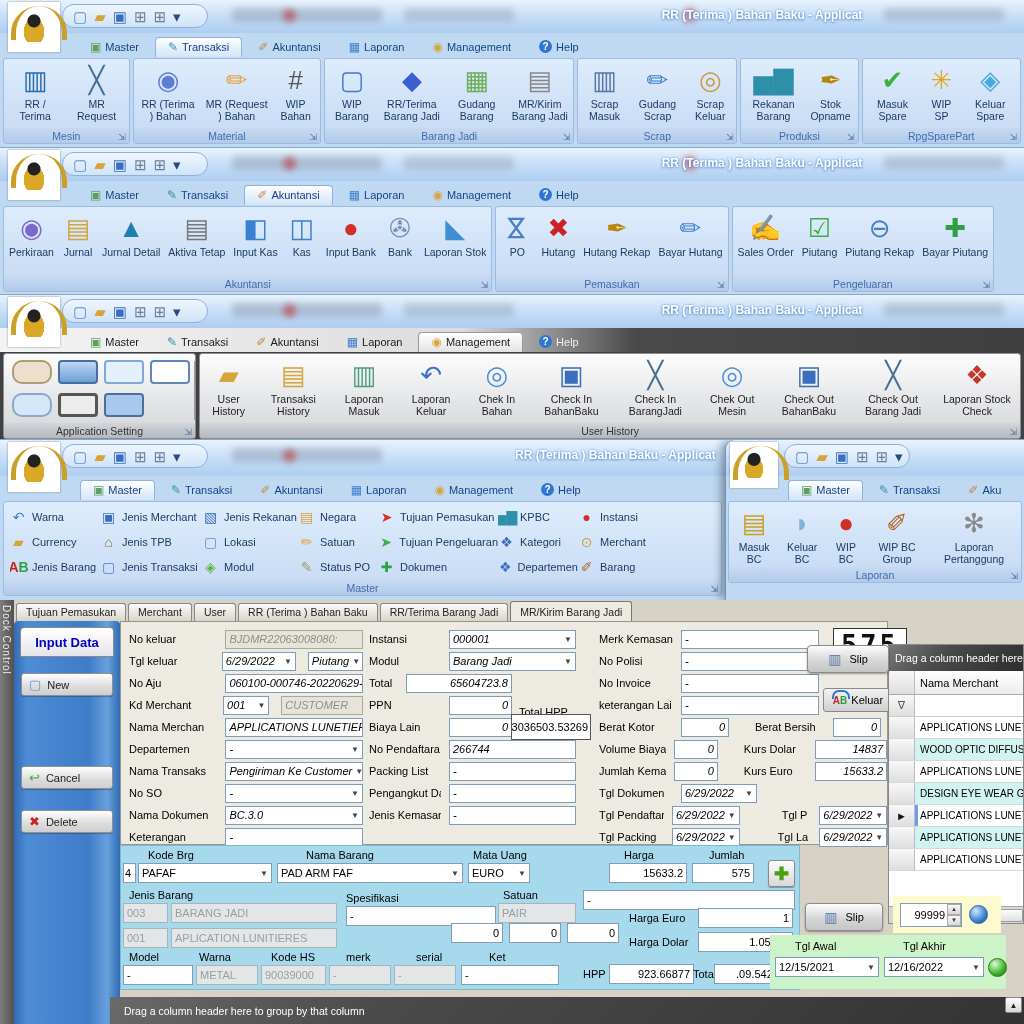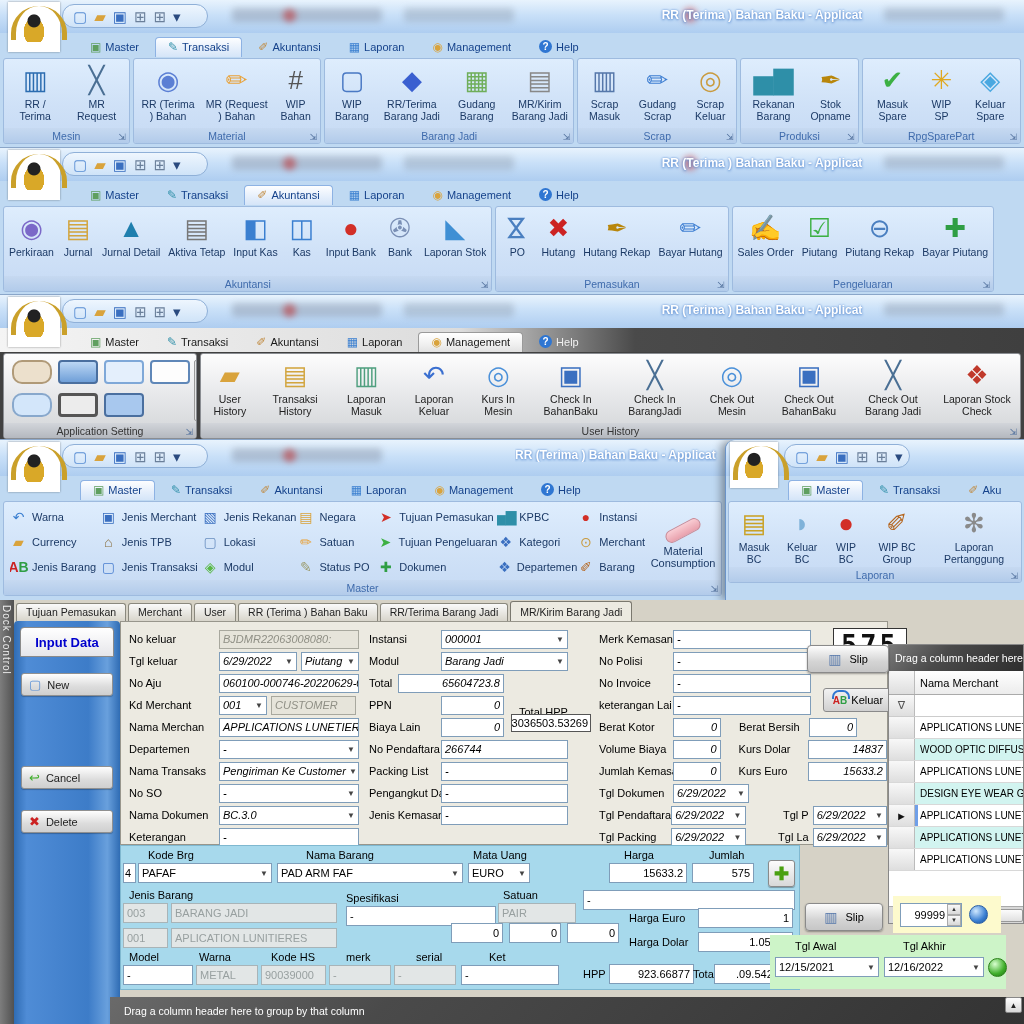--- a/index.html
+++ b/index.html
@@ -89,35 +89,35 @@
 .doctabs { position:absolute; left:16px; top:0; right:0; height:21px; display:flex; align-items:flex-end; gap:2px; }
 .dtab { background:linear-gradient(#fafafa,#d8d5cb); border:1px solid #8a887e; border-bottom:none; border-radius:3px 3px 0 0; padding:2px 9px 3px; white-space:nowrap; color:#222; font-size:10.5px; }
 .dtab.active { background:#eceae1; padding-top:4px; font-weight:normal; border-color:#7a786e; }
 .sidebar { position:absolute; left:14px; top:21px; width:106px; height:403px; background:linear-gradient(90deg,#2f6cb4,#4f8cd6 12%,#3d7cc8 70%,#69a0dd 88%,#2f6cb4); border-radius:4px 4px 0 0; }
 .inputdata { position:absolute; left:6px; top:6px; width:94px; height:30px; background:linear-gradient(#ffffff,#e6e6ea); border:1px solid #8a8a8a; border-radius:4px 4px 0 0; display:flex; align-items:center; justify-content:center; color:#0000cd; font-weight:bold; font-size:13px; }
 .sbtn { position:absolute; left:7px; width:92px; height:23px; background:linear-gradient(#fefefe,#dcdcdc 60%,#cfcfcf); border:1px solid #909090; border-radius:3px; display:flex; align-items:center; gap:6px; padding-left:7px; font-size:11px; color:#222; box-shadow:0 1px 1px rgba(0,0,0,.25); }
 .sbtn .icn{ font-size:13px; }
 .mainform { position:absolute; left:120px; top:21px; width:768px; height:224px; background:#eceae1; border:1px solid #98968c; }
 .fcol { position:absolute; top:6px; }
 .fc-left{ left:8px; width:234px; } .fc-mid{ left:248px; width:222px; } .fc-right{ left:478px; width:288px; }
-.frow { display:flex; align-items:center; height:22px; }
+.frow { display:flex; align-items:center; height:22px;gap:8px; }
 .frow .flbl { white-space:nowrap; overflow:hidden; color:#000; }
 .fc-left .flbl{ width:90px; } .fc-mid .flbl{ width:72px; } .fc-right .flbl{ width:74px; }
 .ctl { position:relative; height:19px; background:#fff; border:1px solid #7f9db9; display:flex; align-items:center; padding:0 3px; overflow:hidden; white-space:nowrap;font-style:italic; }
 .ctl.dis { background:#e6e4da; color:#8f8f85; border-color:#a8a89e; }
 .ctl.ar { justify-content:flex-end; }
 .ctl .dda { margin-left:auto; font-size:8px; color:#444; padding-left:3px; }
 .fc-left .s-l{width:140px;} .fc-mid .s-l{width:127px;} .fc-right .s-l{width:138px;}
 .fc-left .s-s{width:78px;} .fc-mid .s-s{width:63px;} .fc-right .s-s{width:48px;}
 .s-xs{width:48px;} .s-xs2{width:58px; margin-left:4px;} .s-m2{width:85px; margin-left:4px;}
 .s-shift{width:106px; margin-left:-43px;} .s-k{width:79px;} .s-d{width:76px;}
 .lbl2 { margin-left:18px; width:70px; white-space:nowrap; overflow:hidden; }
 .lbl2.narrow{ width:38px; margin-left:30px; text-align:right; padding-right:4px; }
 .thpp-lbl { position:absolute; left:398px; top:84px; color:#000; background:#eceae1; }
-.thpp-val { position:absolute; left:390px; top:92px; width:80px; height:18px; background:#fff; border:1px solid #555; display:flex; align-items:center; justify-content:flex-end; padding:0 2px; overflow:hidden; }
+.thpp-val { position:absolute; left:390px; top:92px; width:80px; height:26px; background:#fff; border:1px solid #555; display:flex; align-items:center; justify-content:flex-end; padding:0 2px; overflow:hidden; }
 .sevenseg { position:absolute; left:712px; top:6px; width:74px; height:32px; background:#fff; border:1px solid #333; color:#111; font-family:"DejaVu Sans Mono",monospace; font-weight:bold; font-size:27px; letter-spacing:3px; display:flex; align-items:center; justify-content:center; overflow:hidden; }
 .slipbtn { position:absolute; left:686px; top:23px; width:82px; height:28px; background:linear-gradient(#fdfdfd,#d4d4d4 60%,#c6c6c6); border:1px solid #8a8a8a; border-radius:4px; display:flex; align-items:center; justify-content:center; gap:8px; box-shadow:0 1px 2px rgba(0,0,0,.35); z-index:3; }
 .keluarbtn { position:absolute; left:702px; top:66px; width:70px; height:24px; background:linear-gradient(#f2f2f2,#d0d0d0); border:1px solid #8a8a8a; border-radius:3px; display:flex; align-items:center; justify-content:center; gap:4px; }
 .arc { position:relative; font-size:10px; }
 .arc:before{ content:""; position:absolute; left:-1px; top:-5px; width:14px; height:7px; border:2px solid #2f76d2; border-bottom:none; border-radius:7px 7px 0 0; }
 
 .gridpanel { position:absolute; left:888px; top:8px; width:136px; height:280px; background:#fff; border:1px solid #888; display:flex; flex-direction:column; overflow:hidden;margin-top:36px; }
 .ghead { height:26px; background:linear-gradient(135deg,#7a7a7a,#4a4a4a 40%,#2e2e2e); color:#fff; display:flex; align-items:center; padding:0 6px; white-space:nowrap; overflow:hidden; font-size:10.5px; }
 .gcols { height:24px; display:flex; background:#ececec; border-bottom:1px solid #aaa; }
 .ggut { width:26px; border-right:1px solid #bbb; background:linear-gradient(#f8f8f8,#dedede); display:flex; align-items:center; justify-content:center; color:#555; }
@@ -623,21 +623,21 @@
             <div class="ritem">
               <div class="ricon">
                 <span class="icn" style="color: rgb(58, 111, 208);">↶</span>
               </div>
               <div class="rlabel">Laporan Keluar</div>
             </div>
             <div class="ritem">
               <div class="ricon">
                 <span class="icn" style="color: rgb(74, 144, 217);">◎</span>
               </div>
-              <div class="rlabel">Kurs In Mesin</div>
+              <div class="rlabel">Chek In Bahan</div>
             </div>
             <div class="ritem">
               <div class="ricon">
                 <span class="icn" style="color: rgb(58, 111, 192);">▣</span>
               </div>
               <div class="rlabel">Check In BahanBaku</div>
             </div>
             <div class="ritem">
               <div class="ricon">
                 <span class="icn" style="color: rgb(74, 111, 148);">╳</span>
@@ -814,28 +814,20 @@
                 <span>Instansi</span>
               </div>
               <div class="mitem">
                 <span class="icn" style="color: rgb(201, 155, 63); font-size: 14px;">⊙</span>
                 <span>Merchant</span>
               </div>
               <div class="mitem">
                 <span class="icn" style="color: rgb(181, 101, 29); font-size: 14px;">✐</span>
                 <span>Barang</span>
               </div>
-            </div>
-            <div class="mbig">
-              <div class="ricon">
-                <span class="icn">
-                  <span class="eraser"></span>
-                </span>
-              </div>
-              <div>Material Consumption</div>
             </div>
           </div>
         <div class="rcap">
           <span>Master</span>
           <span class="launcher">⇲</span>
         </div>
       </div>
     </div>
 
     <div class="subwindow">

